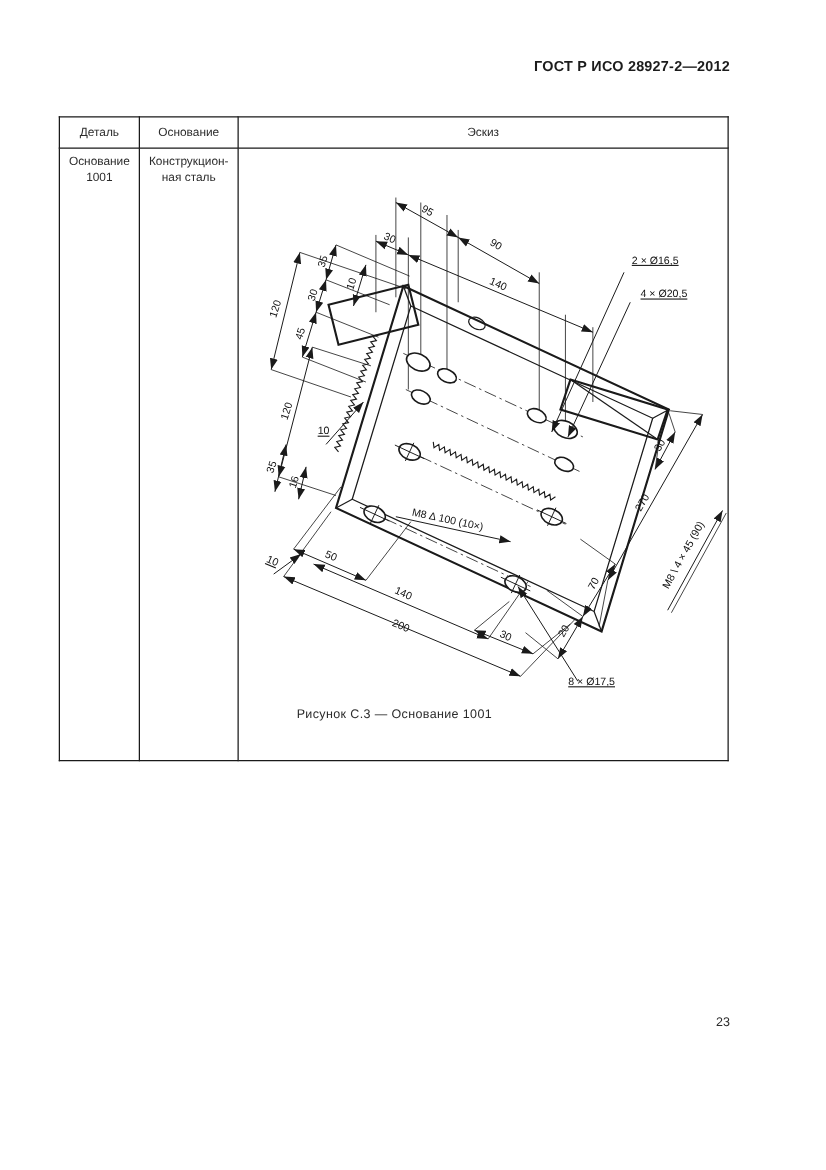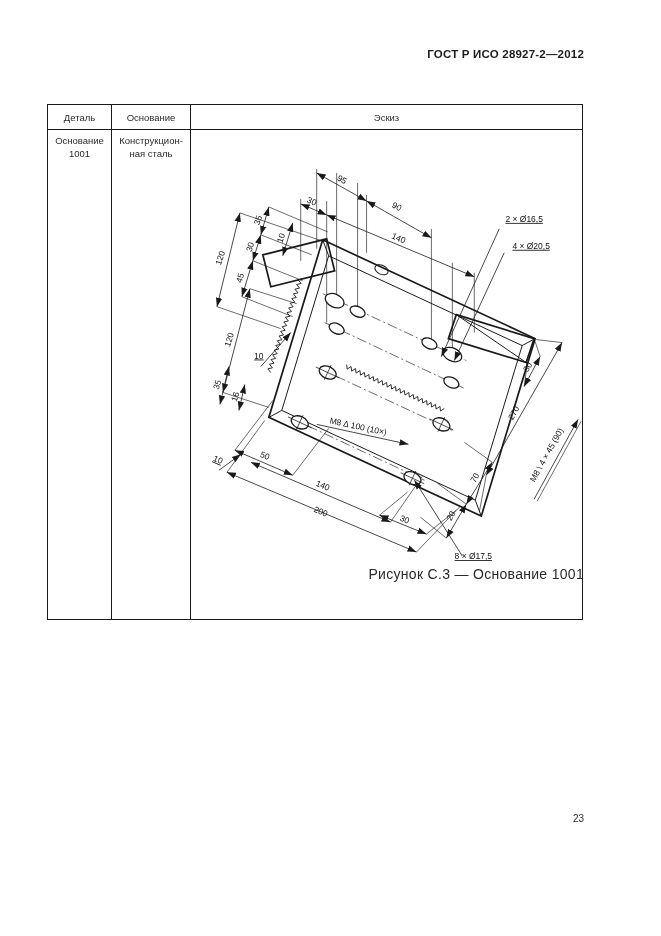--- a/index.html
+++ b/index.html
@@ -5,38 +5,38 @@
   html,body{margin:0;padding:0}
   body{
     width:661px;height:936px;position:relative;background:#ffffff;
     font-family:"Liberation Sans", sans-serif;color:#2b2b2b;overflow:hidden;
   }
   .doc-header{
     position:absolute;top:48px;left:47px;width:537px;text-align:right;
     font-size:11.5px;font-weight:bold;color:#1c1c1c;letter-spacing:.2px;
   }
   table.std{
-    position:absolute;left:47px;top:104px;width:508px;height:455px;
+    position:absolute;left:47px;top:93px;width:508px;height:455px;
     border-collapse:collapse;table-layout:fixed;
   }
   table.std, table.std td, table.std th{border:1.1px solid #1a1a1a}
   table.std{border-width:1.8px}
   table.std th{
     height:24px;font-size:9.5px;font-weight:normal;color:#2b2b2b;
     text-align:center;vertical-align:middle;border-bottom-width:1.8px;padding:0;
   }
   table.std td{
     vertical-align:top;text-align:center;font-size:9.5px;line-height:1.4;
     padding:4px 4px;white-space:pre-line;
   }
   td.sketch-cell{padding:0;position:relative}
   .col-detail{width:64px}.col-material{width:79px}.col-sketch{width:392px}
   .figure-caption{
-    position:absolute;left:47px;top:566px;width:537px;text-align:right;
-    font-size:14px;color:#2b2b2b;letter-spacing:.3px;
+    position:absolute;left:47px;top:566px;width:537px;text-align:center;
+    font-size:10px;color:#2b2b2b;letter-spacing:.3px;
   }
   .page-number{
     position:absolute;top:813px;left:47px;width:537px;text-align:right;
     font-size:10px;color:#2b2b2b;
   }
   
   svg#sketch-svg{display:block}
   .thin line{stroke:#1a1a1a;stroke-width:.65}
   .cls line{stroke:#1a1a1a;stroke-width:.65;stroke-dasharray:10 3 2 3}
   .part polygon,.part line,.part ellipse{fill:none;stroke:#1a1a1a;stroke-width:1.7}

